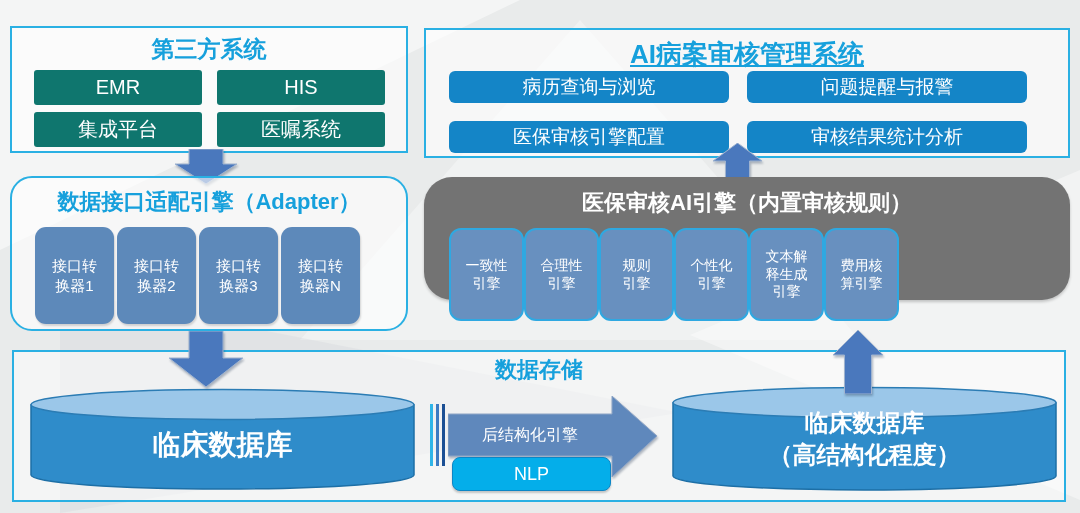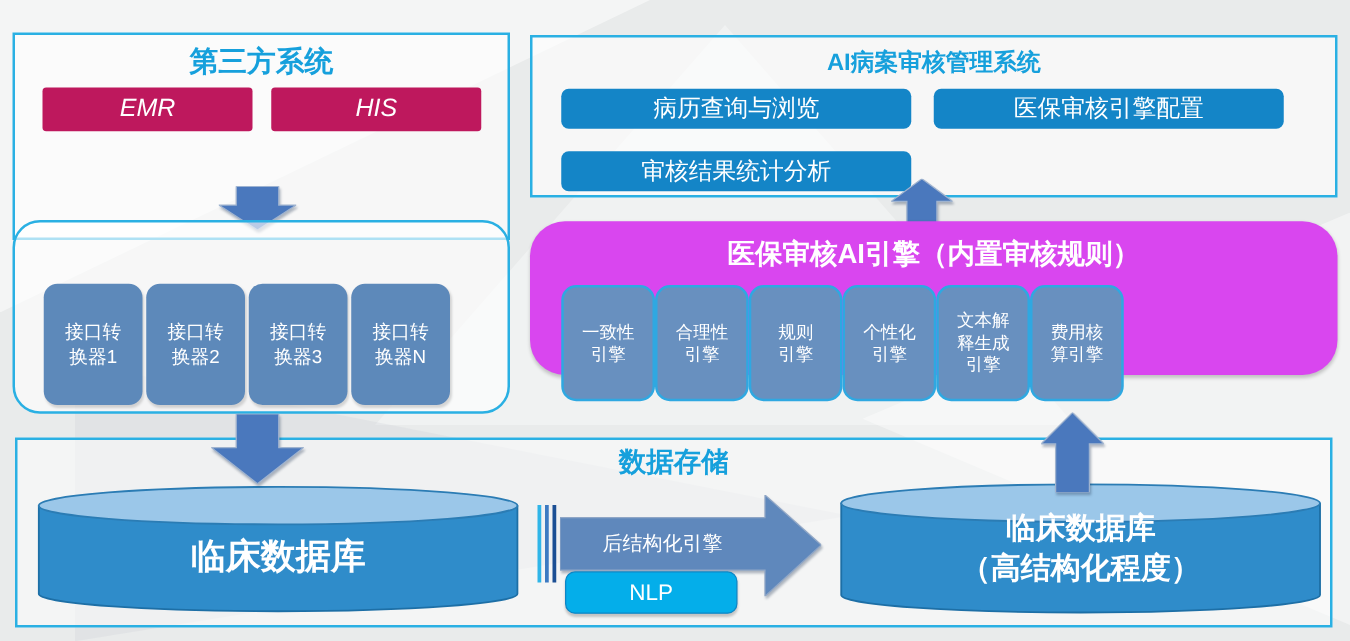--- a/index.html
+++ b/index.html
@@ -11,100 +11,104 @@
   .poly{position:absolute;pointer-events:none;}
   .p1{left:0;top:0;width:520px;height:250px;background:rgba(255,255,255,.5);clip-path:polygon(0 0,100% 0,0 100%);}
   .p2{left:300px;top:20px;width:560px;height:320px;background:rgba(255,255,255,.35);clip-path:polygon(50% 0,100% 100%,0 100%);}
   .p3{left:690px;top:170px;width:390px;height:330px;background:rgba(255,255,255,.4);clip-path:polygon(100% 0,100% 100%,0 50%);}
   .p4{left:60px;top:290px;width:620px;height:223px;background:rgba(203,210,214,.28);clip-path:polygon(0 0,100% 55%,0 100%);}
 
   .panel{position:absolute;background:rgba(255,255,255,.62);border:2px solid #2ab0e3;}
   .panel-title{position:absolute;left:0;right:0;text-align:center;color:#16a0dc;font-weight:bold;}
 
   
-  .third{left:10px;top:26px;width:398px;height:166px;}
+  .third{left:10px;top:26px;width:398px;height:127px;}
   .third .panel-title{top:6px;font-size:23px;}
   .third-grid{position:absolute;left:22px;top:42px;width:351px;display:grid;grid-template-columns:168px 168px;grid-auto-rows:35px;column-gap:15px;row-gap:7px;}
-  .third-grid .cell{position:relative;background:#be185d;color:#fff;display:flex;align-items:center;justify-content:center;border-radius:3px;font-size:20px;font-style:italic;}
+  .third-grid .cell{position:relative;background:#0f766e;color:#fff;display:flex;align-items:center;justify-content:center;border-radius:3px;font-size:20px;}
 
   
   .adapter{left:10px;top:176px;width:398px;height:155px;border-radius:22px;}
   .adapter .panel-title{top:9px;font-size:22px;}
   .conv-row{position:absolute;left:23px;top:49px;width:360px;display:flex;gap:3px;}
   .conv{width:79px;height:97px;background:#5d89ba;border-radius:11px;color:#fff;font-size:15px;line-height:1.3;display:flex;align-items:center;justify-content:center;text-align:center;white-space:pre-line;box-shadow:1px 2px 2px rgba(0,0,0,.15);}
 
   
   .mgmt{left:424px;top:28px;width:646px;height:130px;}
-  .mgmt .panel-title{top:7px;font-size:19px;}
+  .mgmt .panel-title{top:7px;font-size:26px;text-decoration:underline;}
   .mgmt-grid{position:absolute;left:23px;top:41px;width:594px;display:grid;grid-template-columns:280px 280px;grid-auto-rows:32px;column-gap:34px;row-gap:13px;gap:18px;}
   .mgmt-grid .cell{background:#1485c7;color:#fff;display:flex;align-items:center;justify-content:center;border-radius:6px;font-size:19px;}
 
   
-  .engine{position:absolute;left:424px;top:177px;width:646px;height:123px;background:#d946ef;border-radius:28px;box-shadow:0 2px 3px rgba(0,0,0,.2);}
+  .engine{position:absolute;left:424px;top:177px;width:646px;height:123px;background:#737373;border-radius:28px;box-shadow:0 2px 3px rgba(0,0,0,.2);}
   .engine-title{position:absolute;left:0;right:0;top:11px;text-align:center;color:#fff;font-weight:bold;font-size:22px;}
   .mod-row{position:absolute;left:25px;top:51px;width:597px;display:flex;}
   .mod{width:75px;height:93px;background:#6890bf;border:2px solid #2fa8e1;border-radius:12px;color:#fff;font-size:14px;line-height:1.28;display:flex;align-items:center;justify-content:center;text-align:center;white-space:pre-line;}
 
   
   .storage{left:12px;top:350px;width:1054px;height:152px;background:rgba(255,255,255,.5);}
   .storage .panel-title{top:3px;font-size:22px;}
 
   .cyl{position:absolute;}
   .cyl-label{position:absolute;color:#fff;font-weight:bold;text-align:center;white-space:pre-line;}
   .lbl-left{left:30px;top:426px;width:385px;font-size:28px;}
   .lbl-right{left:672px;top:407px;width:385px;font-size:24px;line-height:1.35;}
 
   .arrow{position:absolute;filter:drop-shadow(1px 2px 1px rgba(40,60,90,.35));}
 
   .pipe-text{position:absolute;left:448px;top:413px;width:164px;height:44px;display:flex;align-items:center;justify-content:center;color:#fff;font-size:16px;}
   .bar{position:absolute;top:404px;width:3px;height:62px;}
   .bar1{left:430px;background:#2fb5e8;}
   .bar2{left:436px;background:#3c7ac2;}
   .bar3{left:442px;background:#1b4f94;}
-  .nlp{position:absolute;left:452px;top:457px;width:138px;height:34px;background:#04aeea;border:1px solid #0c86c6;border-radius:8px;color:#fff;font-size:18px;display:flex;align-items:center;justify-content:center;box-shadow:0 2px 2px rgba(0,0,0,.2);}
+  .nlp{position:absolute;left:452px;top:457px;width:159px;height:34px;background:#04aeea;border:1px solid #0c86c6;border-radius:8px;color:#fff;font-size:18px;display:flex;align-items:center;justify-content:center;box-shadow:0 2px 2px rgba(0,0,0,.2);}
 </style>
 </head>
 <body>
 
 <div class="canvas">
 
   <div class="poly p1"></div>
   <div class="poly p2"></div>
   <div class="poly p3"></div>
   <div class="poly p4"></div>
 
   <div class="panel third">
     <div class="panel-title">第三方系统</div>
     <div class="third-grid">
       <div class="cell">EMR</div>
       <div class="cell">HIS</div>
+      <div class="cell">集成平台</div>
+      <div class="cell">医嘱系统</div>
     </div>
   </div>
 
   <svg class="arrow" style="left:175px;top:149px" width="62" height="35">
     <polygon points="14,0 48,0 48,15 62,15 31,35 0,15 14,15" fill="#4a78bd" stroke="#9fb3cf" stroke-width="1"></polygon>
   </svg>
 
   <div class="panel adapter">
+    <div class="panel-title">数据接口适配引擎（Adapter）</div>
     <div class="conv-row">
       <div class="conv">接口转
 换器1</div>
       <div class="conv">接口转
 换器2</div>
       <div class="conv">接口转
 换器3</div>
       <div class="conv">接口转
 换器N</div>
     </div>
   </div>
 
   <div class="panel mgmt">
     <div class="panel-title">AI病案审核管理系统</div>
     <div class="mgmt-grid">
       <div class="cell">病历查询与浏览</div>
+      <div class="cell">问题提醒与报警</div>
       <div class="cell">医保审核引擎配置</div>
       <div class="cell">审核结果统计分析</div>
     </div>
   </div>
 
   <svg class="arrow" style="left:713px;top:143px" width="49" height="37">
     <polygon points="24.5,0 49,18 36.5,18 36.5,37 12.5,37 12.5,18 0,18" fill="#4a78bd" stroke="#9fb3cf" stroke-width="1"></polygon>
   </svg>
 
   <div class="engine">

